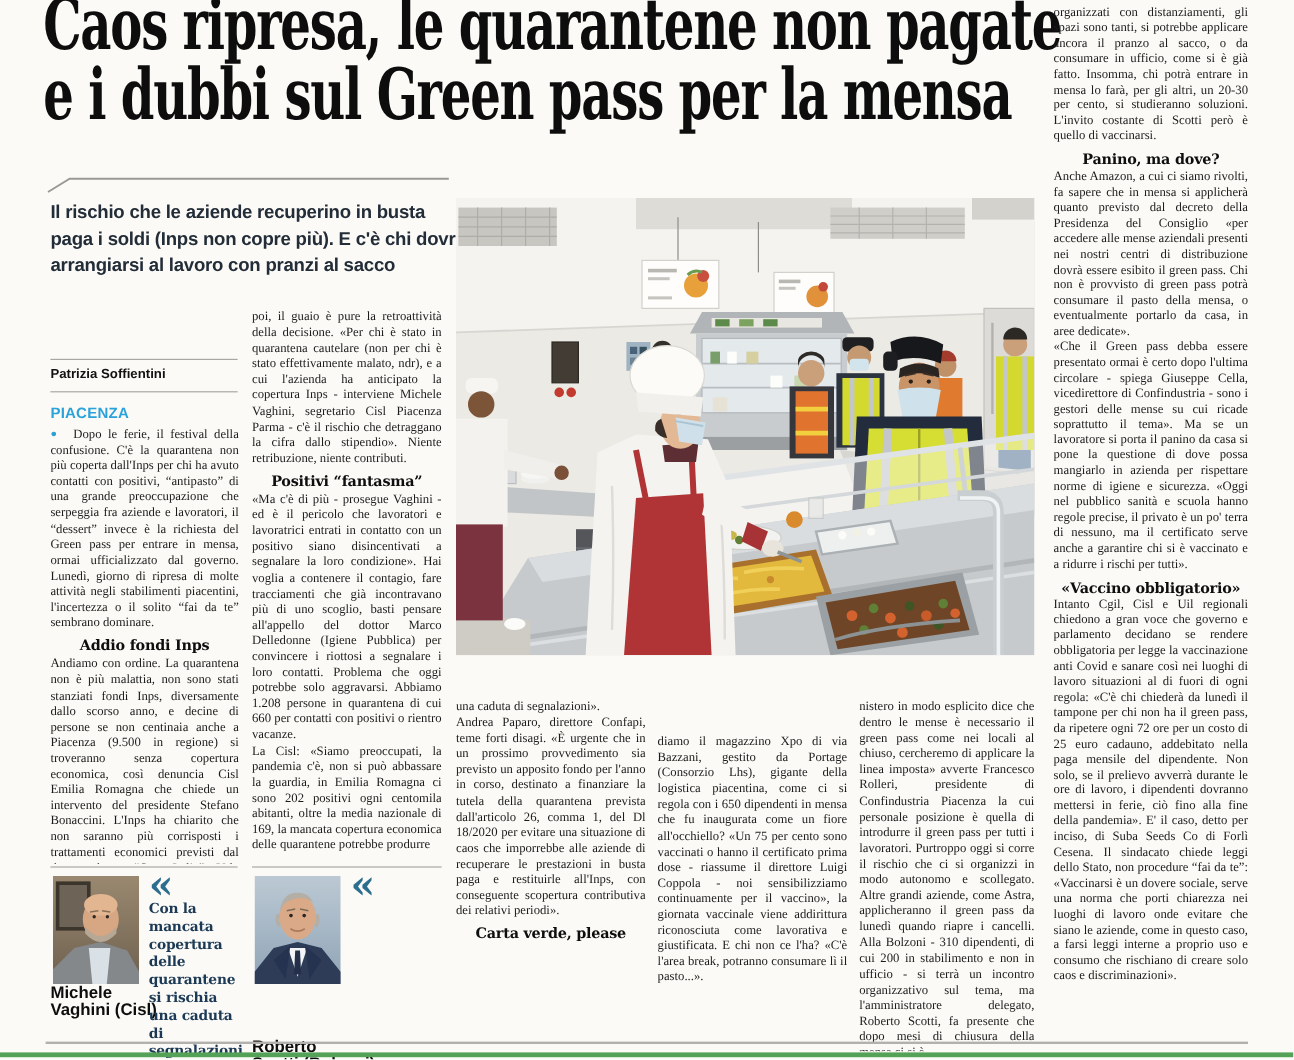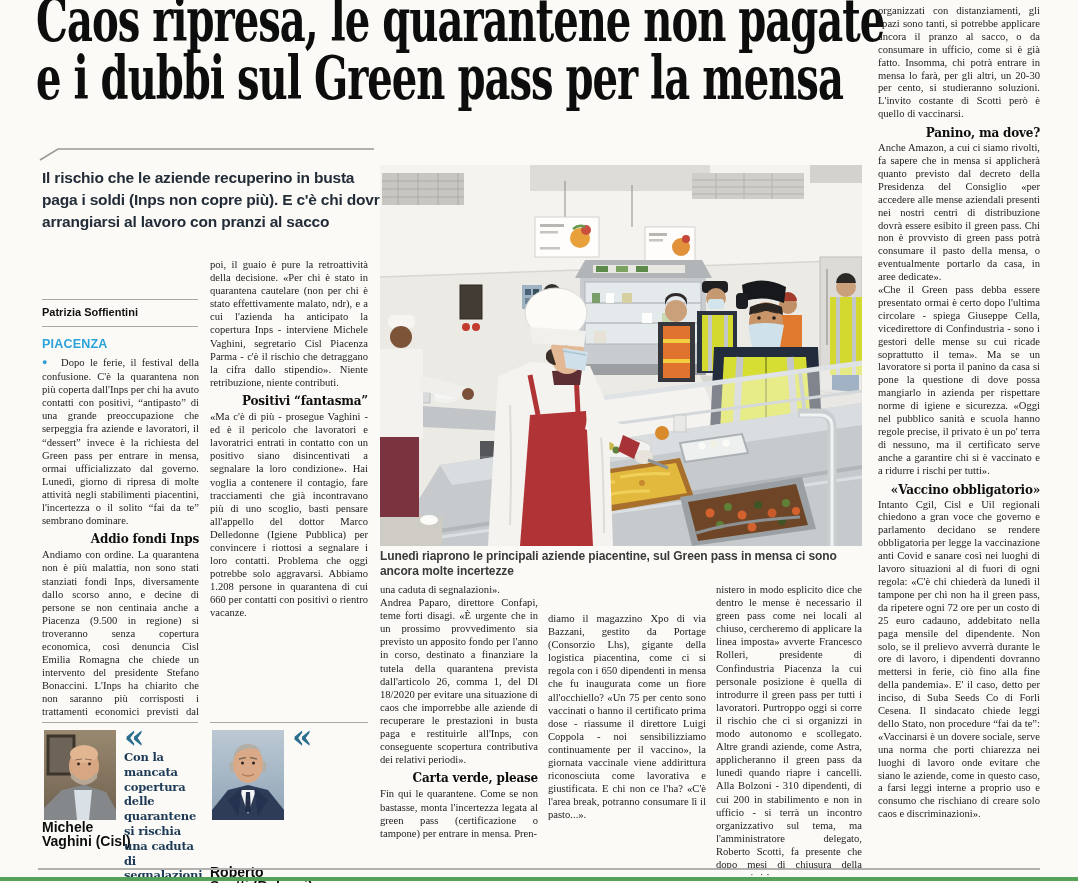--- a/index.html
+++ b/index.html
@@ -19,21 +19,21 @@
   .rule{position:absolute;height:1px;background:#a9a7a3;}
   .byline{position:absolute;left:42px;top:306px;font-family:"Liberation Sans",sans-serif;
     font-weight:700;font-size:11px;color:#111;}
   .kicker{position:absolute;left:42px;top:337px;font-family:"Liberation Sans",sans-serif;
     font-weight:700;font-size:12.5px;letter-spacing:.2px;}
   
   .col{position:absolute;overflow:hidden;text-align:justify;
     font-size:10.6px;line-height:13.1px;color:#1c1c1c;}
   .col p{margin:0;}
   .col .sub{font-family:"DejaVu Serif",serif;font-weight:700;font-size:12px;
-    letter-spacing:-.2px;margin:6px 0 2px;text-align:right;color:#0e0e0e;}
+    letter-spacing:-.2px;margin:6px 0 2px;text-align:center;color:#0e0e0e;}
   .bullet{font-size:9px;position:relative;top:-1px;}
   
   .photo{position:absolute;left:380px;top:165px;width:482px;height:381px;overflow:hidden;background:#e9e7e2;}
   .caption{position:absolute;left:380px;top:549px;width:482px;
     font-family:"Liberation Sans",sans-serif;font-weight:700;font-size:12px;
     line-height:15px;color:#3a3a3a;letter-spacing:-.1px;}
   
   .portrait{position:absolute;width:72px;height:90px;overflow:hidden;}
   .pname{position:absolute;font-family:"Liberation Sans",sans-serif;font-weight:700;
     font-size:14px;line-height:14px;color:#0d0d0d;}
@@ -70,20 +70,21 @@
   <div class="col" style="left:42px;top:356px;width:157px;height:364px;">
     <p><span class="bullet" style="color:#2e9fd4;">●</span>&nbsp;&nbsp;<span>Dopo le ferie, il festival della confusione. C'è la quarantena non più coperta dall'Inps per chi ha avuto contatti con positivi, “antipasto” di una grande preoccupazione che serpeggia fra aziende e lavoratori, il “dessert” invece è la richiesta del Green pass per entrare in mensa, ormai ufficializzato dal governo. Lunedì, giorno di ripresa di molte attività negli stabilimenti piacentini, l'incertezza o il solito “fai da te” sembrano dominare.</span></p>
     <p class="sub">Addio fondi Inps</p>
     <p>Andiamo con ordine. La quarantena non è più malattia, non sono stati stanziati fondi Inps, diversamente dallo scorso anno, e decine di persone se non centinaia anche a Piacenza (9.500 in regione) si troveranno senza copertura economica, così denuncia Cisl Emilia Romagna che chiede un intervento del presidente Stefano Bonaccini. L'Inps ha chiarito che non saranno più corrisposti i trattamenti economici previsti dal decreto legge “Cura Italia”. Vale anche per chi ha fatto quarantene nei mesi scorsi da gennaio in</p>
   </div>
 
   <div class="col" style="left:210px;top:258px;width:158px;height:464px;">
     <p>poi, il guaio è pure la retroattività della decisione. «Per chi è stato in quarantena cautelare (non per chi è stato effettivamente malato, ndr), e a cui l'azienda ha anticipato la copertura Inps - interviene Michele Vaghini, segretario Cisl Piacenza Parma - c'è il rischio che detraggano la cifra dallo stipendio». Niente retribuzione, niente contributi.</p>
     <p class="sub">Positivi “fantasma”</p>
     <p>«Ma c'è di più - prosegue Vaghini - ed è il pericolo che lavoratori e lavoratrici entrati in contatto con un positivo siano disincentivati a segnalare la loro condizione». Hai voglia a contenere il contagio, fare tracciamenti che già incontravano più di uno scoglio, basti pensare all'appello del dottor Marco Delledonne (Igiene Pubblica) per convincere i riottosi a segnalare i loro contatti. Problema che oggi potrebbe solo aggravarsi. Abbiamo 1.208 persone in quarantena di cui 660 per contatti con positivi o rientro vacanze.</p>
+    <p>La Cisl: «Siamo preoccupati, la pandemia c'è, non si può abbassare la guardia, in Emilia Romagna ci sono 202 positivi ogni centomila abitanti, oltre la media nazionale di 169, la mancata copertura economica delle quarantene potrebbe produrre</p>
   </div>
 
   <div class="rule" style="left:42px;top:722px;width:156px;"></div>
   <div class="rule" style="left:210px;top:722px;width:158px;"></div>
 
   <div class="portrait" style="left:44px;top:730px;">
     <svg width="72" height="90" viewBox="0 0 72 90">
       <defs>
           <linearGradient id="bg1" x1="0" y1="0" x2="0" y2="1">
         <stop offset="0" stop-color="#9a8970"></stop>
@@ -353,27 +354,25 @@
         <ellipse cx="176" cy="148" rx="31" ry="25" fill="#fcfbf8" stroke="#dbd9d3"></ellipse>
         <polygon points="150,162 206,166 204,182 152,178" fill="#f1f0ec"></polygon>
         <polygon points="210,242 250,264 243,284 205,264" fill="#f4f3f0"></polygon>
         <polygon points="243,270 260,278 254,294 238,286" fill="#a83336"></polygon>
         <ellipse cx="264" cy="292" rx="9" ry="7" fill="#e9e4db"></ellipse>
         <line x1="268" y1="295" x2="288" y2="303" stroke="#8f9496" stroke-width="3"></line>
       </g>
     </svg>
   </div>
 
-  <div class="caption">Lunedì riaprono le principali aziende piacentine, sul Green pass in mensa ci sono ancora molte incertezze</div>
 
   <div class="col" style="left:380px;top:583px;width:158px;height:293px;">
     <p>una caduta di segnalazioni».</p>
     <p>Andrea Paparo, direttore Confapi, teme forti disagi. «È urgente che in un prossimo provvedimento sia previsto un apposito fondo per l'anno in corso, destinato a finanziare la tutela della quarantena prevista dall'articolo 26, comma 1, del Dl 18/2020 per evitare una situazione di caos che imporrebbe alle aziende di recuperare le prestazioni in busta paga e restituirle all'Inps, con conseguente scopertura contributiva dei relativi periodi».</p>
     <p class="sub">Carta verde, please</p>
-    <p>Fin qui le quarantene. Come se non bastasse, monta l'incertezza legata al green pass (certificazione o tampone) per entrare in mensa. Pren-</p>
   </div>
 
   <div class="col" style="left:548px;top:583px;width:158px;height:293px;margin-top:29px;">
     <p>diamo il magazzino Xpo di via Bazzani, gestito da Portage (Consorzio Lhs), gigante della logistica piacentina, come ci si regola con i 650 dipendenti in mensa che fu inaugurata come un fiore all'occhiello? «Un 75 per cento sono vaccinati o hanno il certificato prima dose - riassume il direttore Luigi Coppola - noi sensibilizziamo continuamente per il vaccino», la giornata vaccinale viene addirittura riconosciuta come lavorativa e giustificata. E chi non ce l'ha? «C'è l'area break, potranno consumare lì il pasto...».</p>
   </div>
 
   <div class="col" style="left:716px;top:583px;width:146px;height:293px;">
     <p>nistero in modo esplicito dice che dentro le mense è necessario il green pass come nei locali al chiuso, cercheremo di applicare la linea imposta» avverte Francesco Rolleri, presidente di Confindustria Piacenza la cui personale posizione è quella di introdurre il green pass per tutti i lavoratori. Purtroppo oggi si corre il rischio che ci si organizzi in modo autonomo e scollegato. Altre grandi aziende, come Astra, applicheranno il green pass da lunedì quando riapre i cancelli. Alla Bolzoni - 310 dipendenti, di cui 200 in stabilimento e non in ufficio - si terrà un incontro organizzativo sul tema, ma l'amministratore delegato, Roberto Scotti, fa presente che dopo mesi di chiusura della mensa ci si è</p>
   </div>
 

